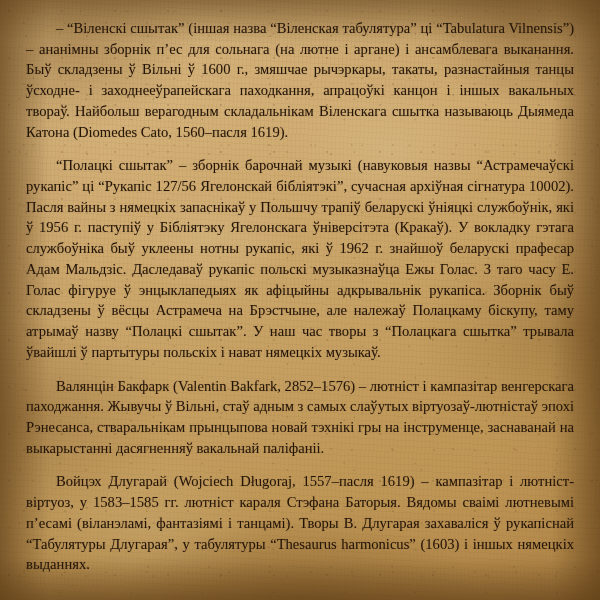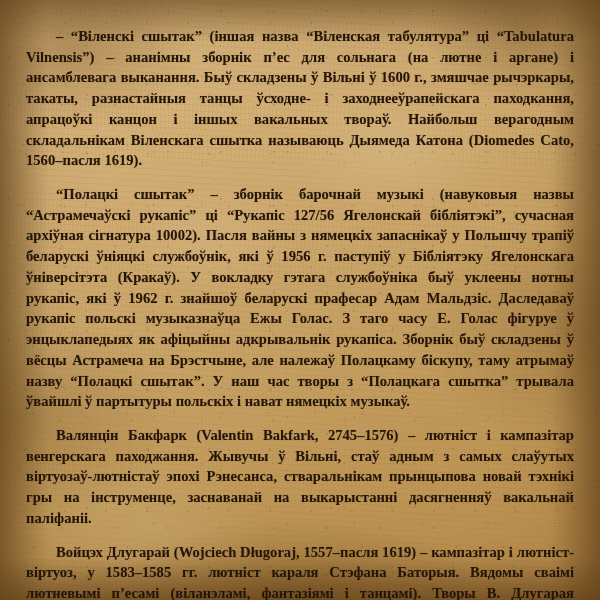--- a/index.html
+++ b/index.html
@@ -73,32 +73,31 @@
     padding: 18px 26px 14px 26px;
     color: #241509;
     font-size: 14.6px;
     line-height: 1.42;
     text-align: justify;
     text-justify: inter-word;
     hyphens: manual;
   }
 
   p.para {
-    margin: 8px 0 13px 0;
+    margin: 0 0 13px 0;
     text-indent: 30px;
     text-shadow: 0 0 1px rgba(60,35,10,0.25);
-    font-weight: bold;
   }
   p.para:last-child {
     margin-bottom: 0;
   }
 </style>
 </head>
 <body>
 
 <div id="page">
   <div id="text-column">
     <p class="para">– “Віленскі сшытак” (іншая назва “Віленская табулятура” ці “Tabulatura Vilnensis”) – ананімны зборнік п’ес для сольнага (на лютне і аргане) і ансамблевага выканання. Быў складзены ў Вільні ў 1600 г., змяшчае рычэркары, такаты, разнастайныя танцы ўсходне- і заходнееўрапейскага паходкання, апрацоўкі канцон і іншых вакальных твораў. Найбольш верагодным складальнікам Віленскага сшытка называюць Дыямеда Катона (Diomedes Cato, 1560–пасля 1619).</p>
     <p class="para">“Полацкі сшытак” – зборнік барочнай музыкі (навуковыя назвы “Астрамечаўскі рукапіс” ці “Рукапіс 127/56 Ягелонскай бібліятэкі”, сучасная архіўная сігнатура 10002). Пасля вайны з нямецкіх запаснікаў у Польшчу трапіў беларускі ўніяцкі службоўнік, які ў 1956 г. паступіў у Бібліятэку Ягелонскага ўніверсітэта (Кракаў). У вокладку гэтага службоўніка быў уклеены нотны рукапіс, які ў 1962 г. знайшоў беларускі прафесар Адам Мальдзіс. Даследаваў рукапіс польскі музыказнаўца Ежы Голас. З таго часу Е. Голас фігуруе ў энцыклапедыях як афіцыйны адкрывальнік рукапіса. Зборнік быў складзены ў вёсцы Астрамеча на Брэстчыне, але належаў Полацкаму біскупу, таму атрымаў назву “Полацкі сшытак”. У наш час творы з “Полацкага сшытка” трывала ўвайшлі ў партытуры польскіх і нават нямецкіх музыкаў.</p>
-    <p class="para">Валянцін Бакфарк (Valentin Bakfark, 2745–1576) – лютніст і кампазітар венгерскага паходжання. Жывучы ў Вільні, стаў адным з самых слаўутых віртуозаў-лютністаў эпохі Рэнесанса, стваральнікам прынцыпова новай тэхнікі гры на інструменце, заснаванай на выкарыстанні дасягненняў вакальнай паліфаніі.</p>
+    <p class="para">Валянцін Бакфарк (Valentin Bakfark, 2852–1576) – лютніст і кампазітар венгерскага паходжання. Жывучы ў Вільні, стаў адным з самых слаўутых віртуозаў-лютністаў эпохі Рэнесанса, стваральнікам прынцыпова новай тэхнікі гры на інструменце, заснаванай на выкарыстанні дасягненняў вакальнай паліфаніі.</p>
     <p class="para">Войцэх Длугарай (Wojciech Długoraj, 1557–пасля 1619) – кампазітар і лютніст-віртуоз, у 1583–1585 гг. лютніст караля Стэфана Баторыя. Вядомы сваімі лютневымі п’есамі (віланэламі, фантазіямі і танцамі). Творы В. Длугарая захаваліся ў рукапіснай “Табулятуры Длугарая”, у табулятуры “Thesaurus harmonicus” (1603) і іншых нямецкіх выданнях.</p>
   </div>
 </div>
 
 </body></html>

